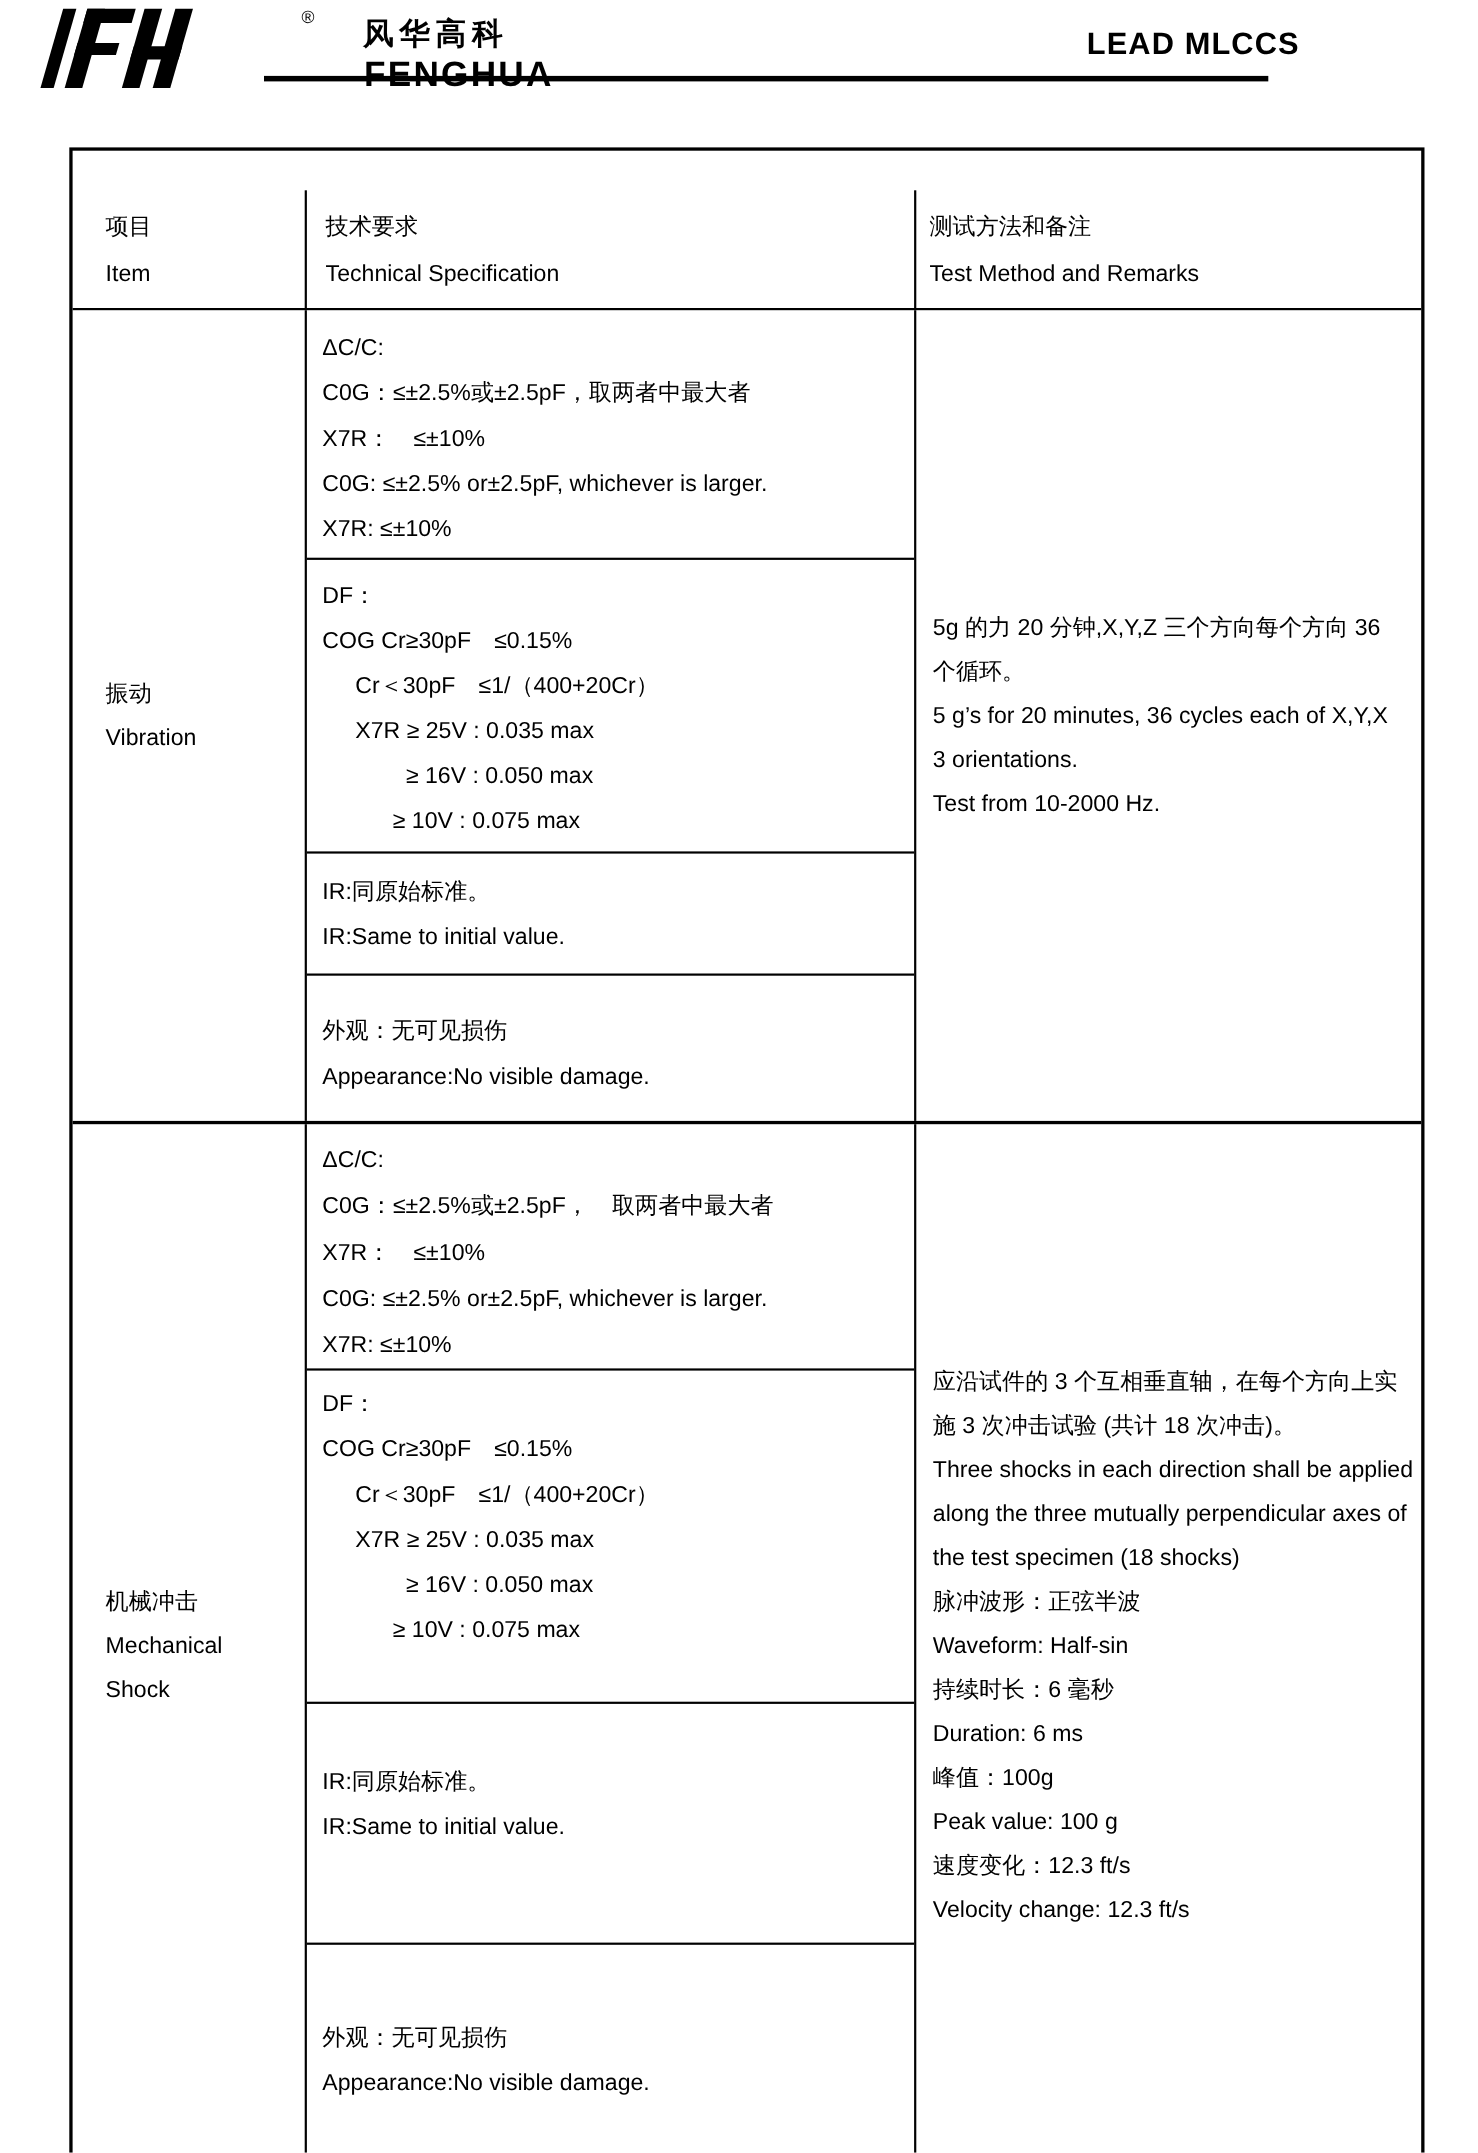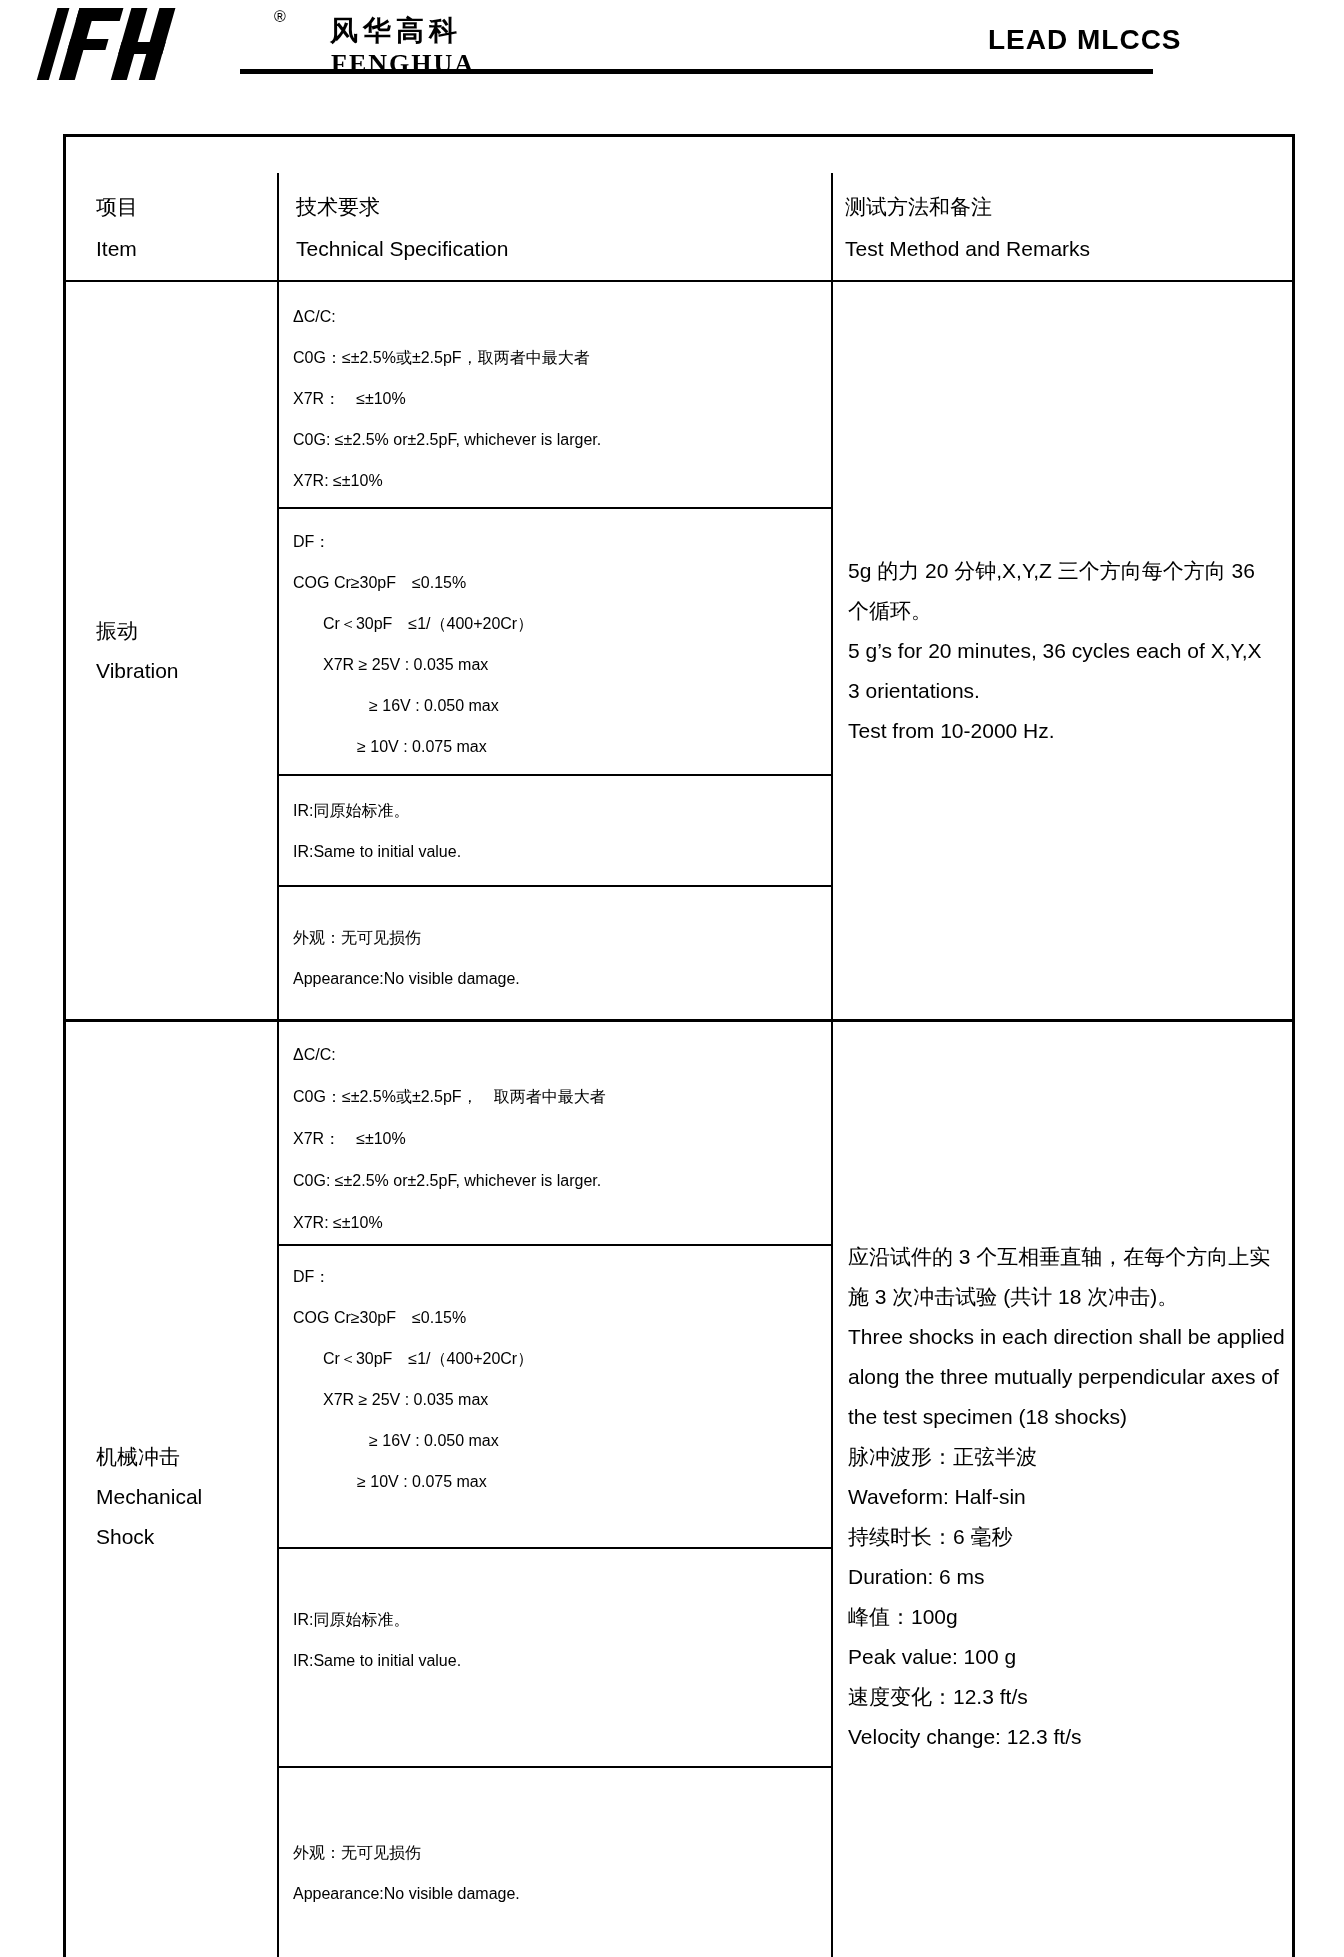--- a/index.html
+++ b/index.html
@@ -8,21 +8,21 @@
     width:1344px; height:1957px;
     font-family:"Liberation Sans","DejaVu Sans",sans-serif;
     color:#000;
   }
   .page { position:relative; width:1344px; height:1957px; background:#fff; overflow:hidden; }
 
   
   .logo-mark { position:absolute; left:28px; top:6px; }
   .reg-mark  { position:absolute; left:274px; top:8px; font-size:16px; }
   .brand-cn  { position:absolute; left:330px; top:12px; font-size:28px; font-weight:bold; letter-spacing:5px; }
-  .brand-en  { position:absolute; left:331px; top:49px; font-size:26px; font-weight:bold; letter-spacing:2px;font-family:Liberation Serif, serif; }
+  .brand-en  { position:absolute; left:331px; top:49px; font-size:32px; font-weight:bold; letter-spacing:2px; }
   .doc-title { position:absolute; left:988px; top:24px; font-size:28px; font-weight:bold; letter-spacing:1px; }
   .hrule     { position:absolute; left:240px; top:69px; width:913px; height:5px; background:#000; }
 
   
   .spec-table { position:absolute; left:63px; top:134px; width:1232px; border:3px solid #000; background:#fff; }
   .trow { display:flex; }
   .c1 { width:213px; border-right:2px solid #000; }
   .c2 { width:554px; border-right:2px solid #000; }
   .c3 { flex:1; }
 
@@ -31,21 +31,21 @@
   .hrow .c1 { padding-left:30px; }
   .hrow .c2 { padding-left:17px; }
   .hrow .c3 { padding-left:12px; }
 
   .vib-row  { height:740px; border-bottom:3px solid #000; }
   .mech-row { height:950px; }
 
   .item-cell { display:flex; flex-direction:column; justify-content:center;
                padding-left:30px; font-size:21px; line-height:40px; }
 
-  .sec { padding-left:14px; padding-right:6px; font-size:16px; line-height:41px; overflow:hidden; }
+  .sec { padding-left:14px; padding-right:6px; font-size:21px; line-height:41px; overflow:hidden; }
   .sec.b { border-bottom:2px solid #000; }
 
   
   .v-s1 { height:227px; padding-top:14px; }
   .v-s2 { height:267px; padding-top:12px; }
   .v-s3 { height:111px; padding-top:14px; }
   .v-s4 { height:132px; padding-top:30px; }
   
   .m-s1 { height:224px; padding-top:12px; line-height:42px; }
   .m-s2 { height:303px; padding-top:10px; }

